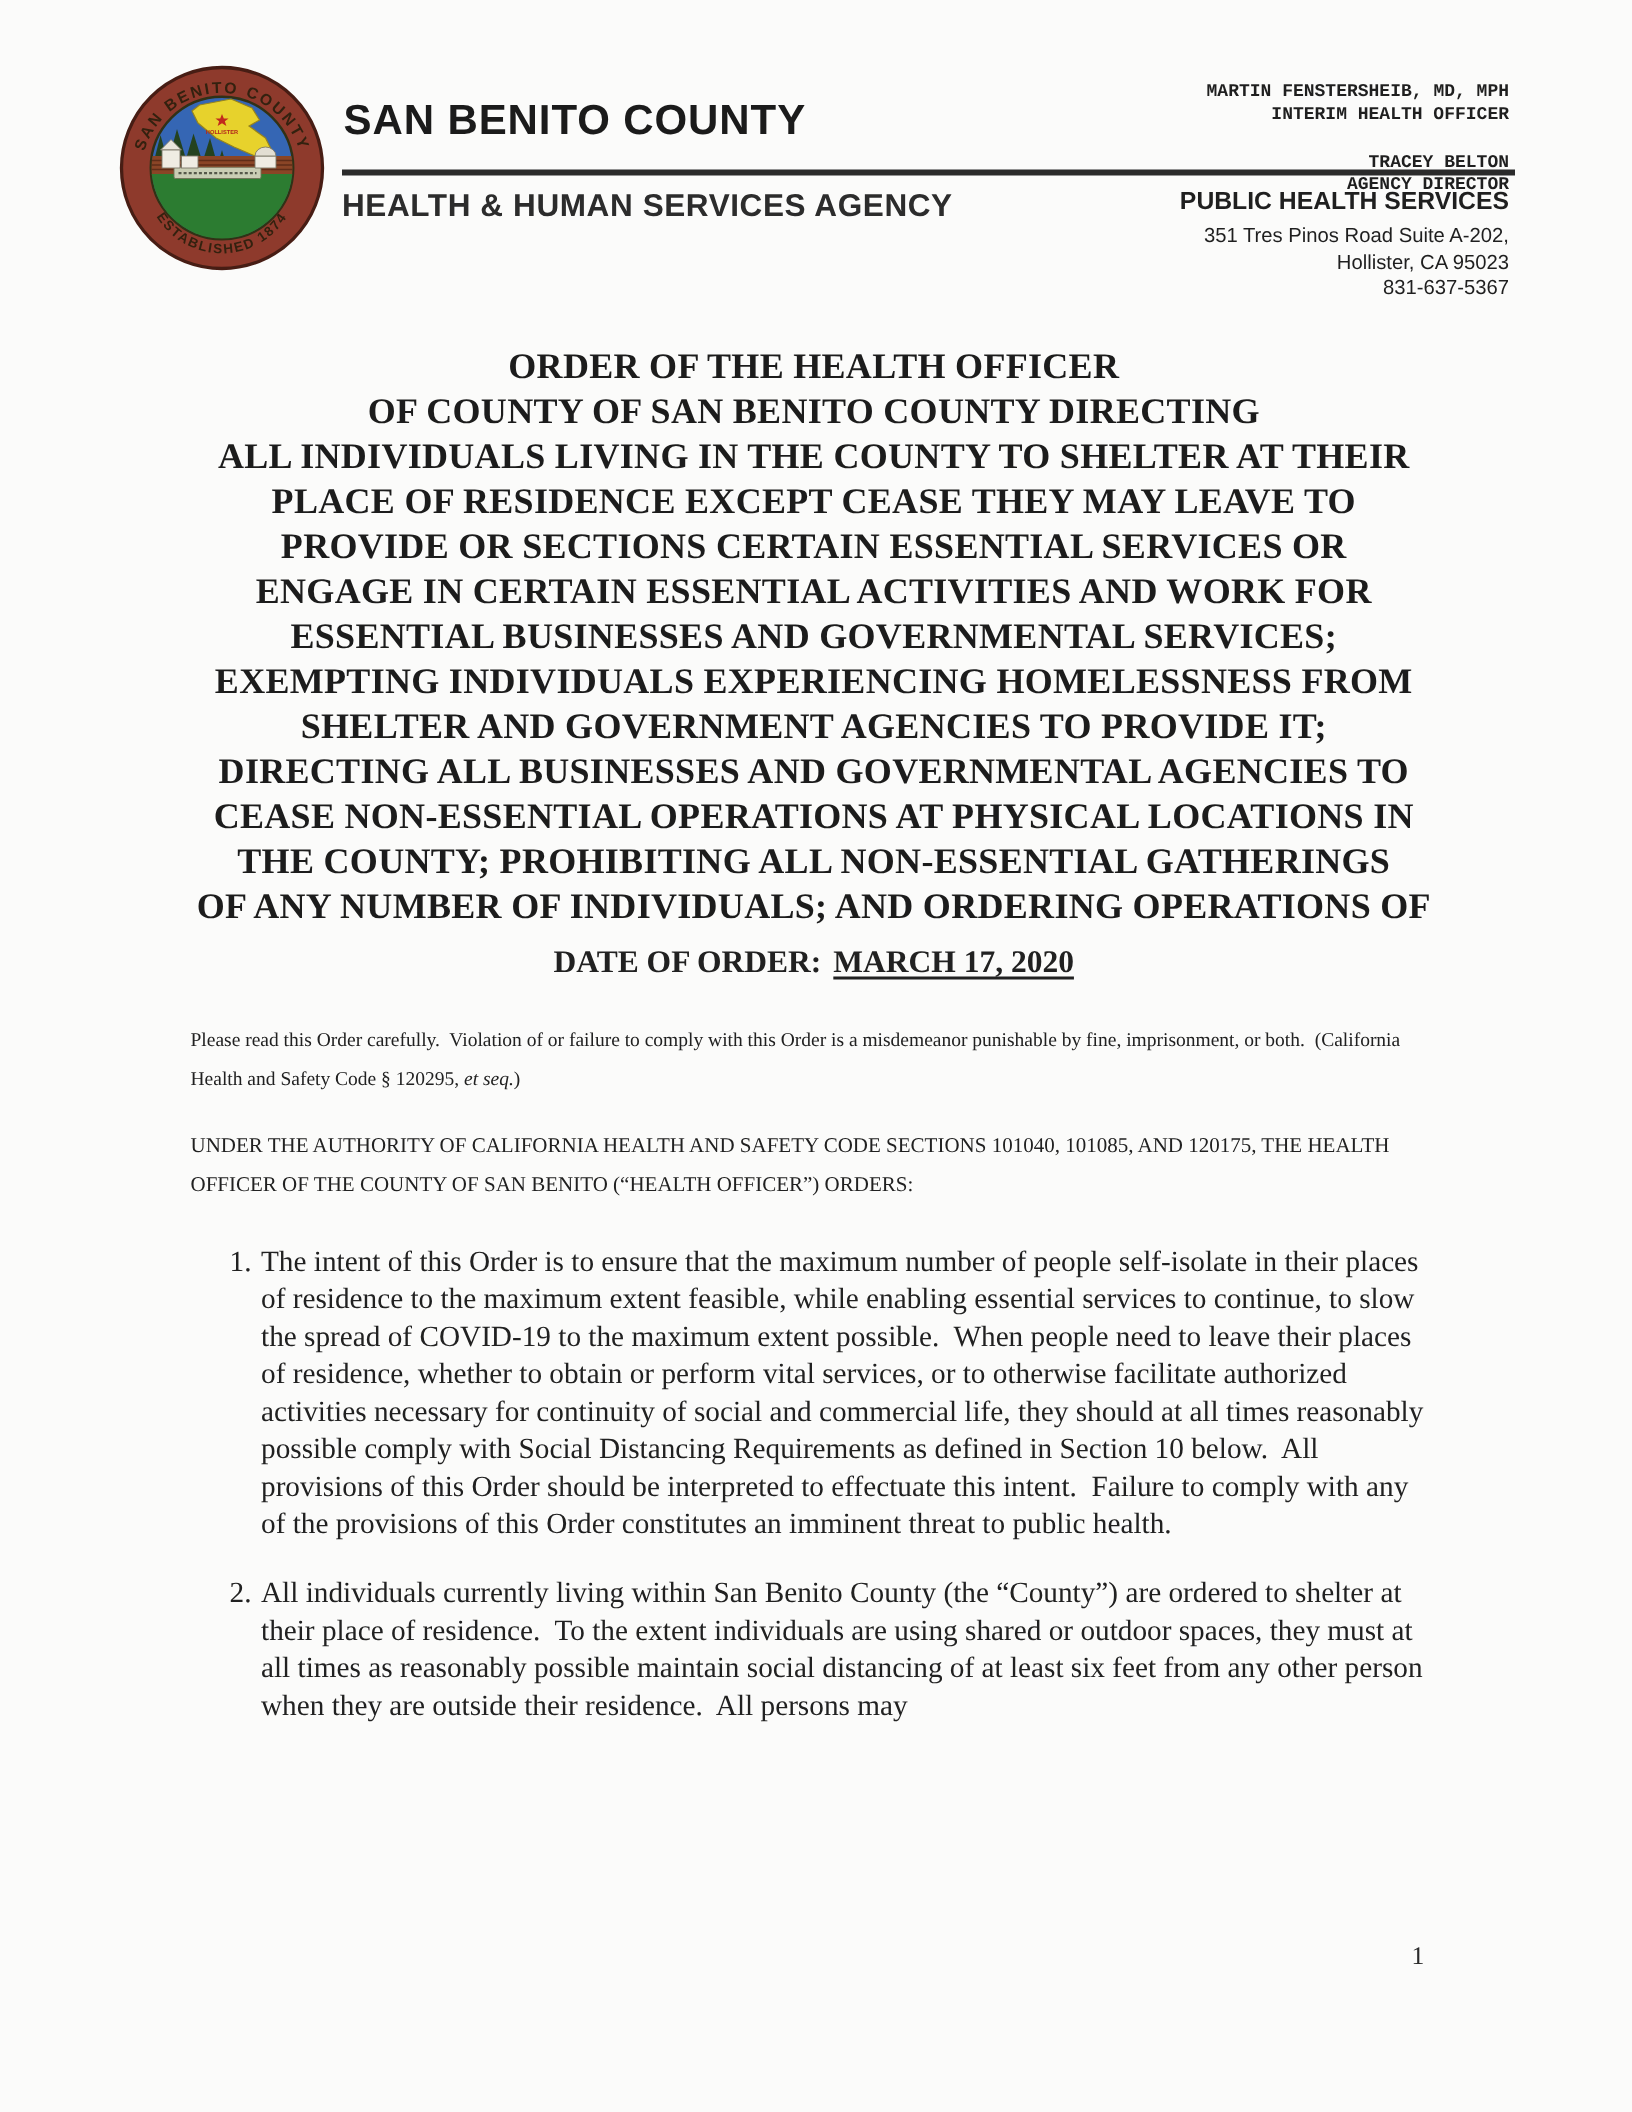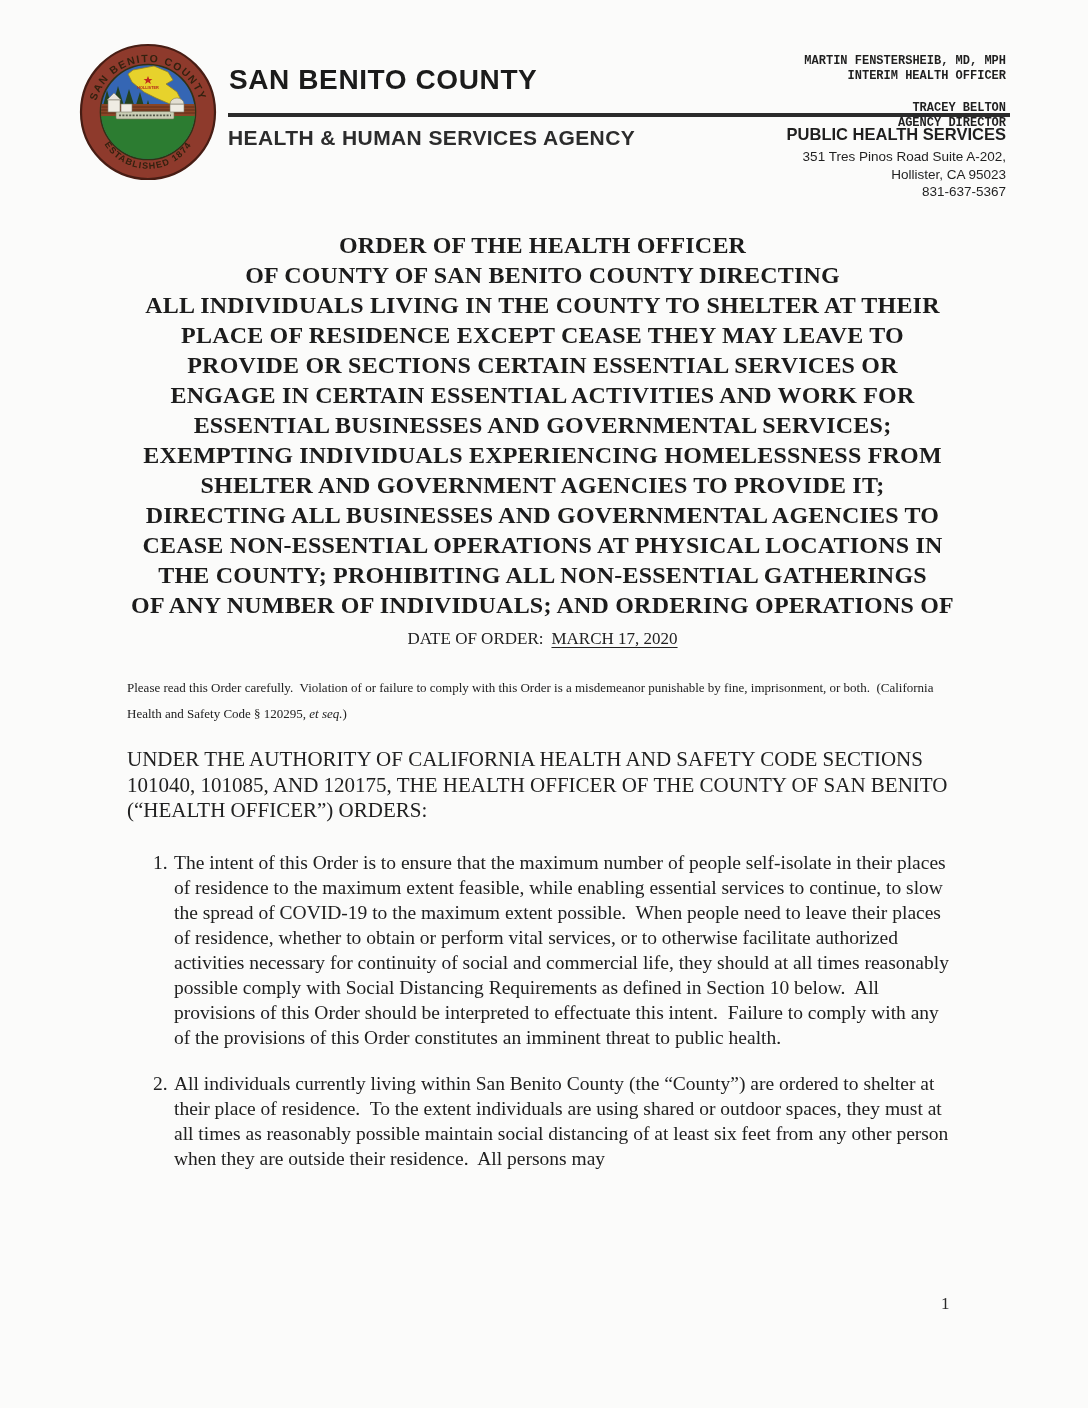--- a/index.html
+++ b/index.html
@@ -32,25 +32,25 @@
     font-family:"Liberation Sans",sans-serif;color:#1f1f1f;
   }
   .dept-name{font-weight:bold;font-size:16.5px;margin-bottom:4px;padding-left:40px;}
   .dept-line{font-size:13.5px;line-height:17.5px;}
   
   .doc-body{position:absolute;left:127px;top:230px;width:831px;}
   .title-block{
     text-align:center;font-weight:bold;font-size:24px;line-height:30px;
     letter-spacing:.2px;color:#1c1c1c;
   }
-  .date-line{text-align:center;font-weight:normal;font-size:17px;margin-top:9px;}
+  .date-line{text-align:center;font-weight:bold;font-size:21px;margin-top:9px;}
   .date-label{margin-right:8px;}
   .date-value{text-decoration:underline;text-underline-offset:3px;}
   .notice{font-weight:normal;font-size:13px;line-height:25.5px;margin:26px 0 0;white-space:pre-wrap;}
-  .authority{font-size:21px;line-height:25.5px;margin:21px 0 0;white-space:pre-wrap;}
+  .authority{font-size:14px;line-height:25.5px;margin:21px 0 0;white-space:pre-wrap;}
   .list{margin-top:26px;}
   .list-item{display:flex;font-size:19.5px;line-height:25px;}
   .list-item + .list-item{margin-top:21px;}
   .item-number{margin-left:26px;width:21px;flex:none;}
   .item-text{flex:1;white-space:pre-wrap;}
   .page-number{position:absolute;left:941px;top:1294px;font-size:17px;color:#2a2a2a;}
 </style>
 </head>
 <body>
 

